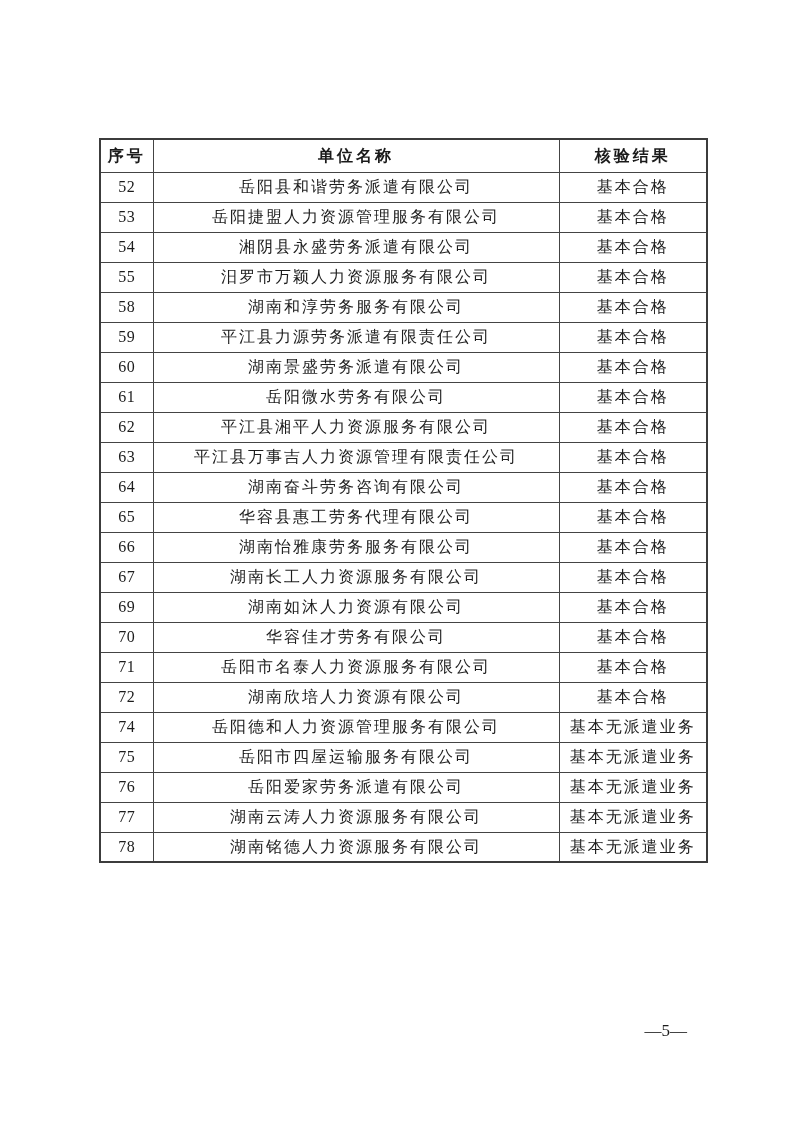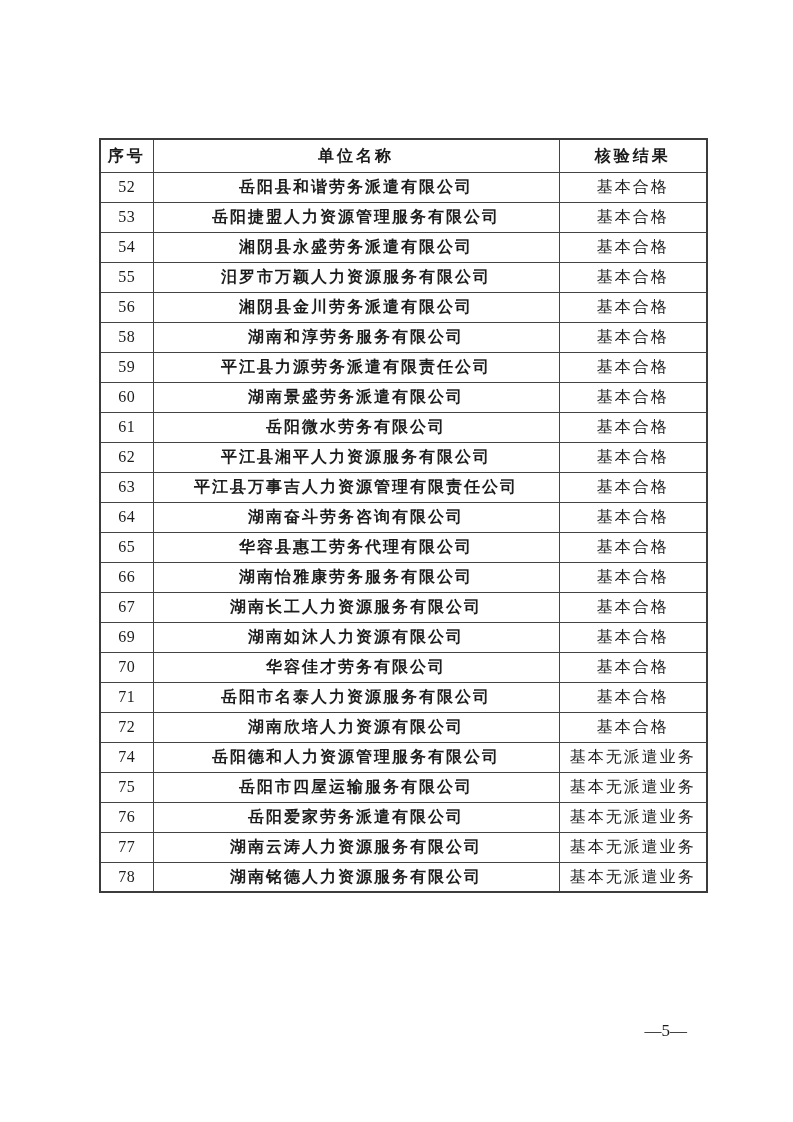--- a/index.html
+++ b/index.html
@@ -47,21 +47,20 @@
     font-weight: bold;
     letter-spacing: 3px;
     color: #1a1a1a;
   }
   td[data-name="serial-cell"] {
     letter-spacing: 0.5px;
     font-size: 15.5px;
   }
   td[data-name="unit-name-cell"] {
     letter-spacing: 2px;
-    font-weight: bold;
   }
   td[data-name="result-cell"] {
     letter-spacing: 2px;
   }
   .page-footer {
     position: absolute;
     top: 1021px;
     right: 106px;
     font-size: 17px;
     letter-spacing: 0px;
@@ -101,25 +100,20 @@
           <td data-name="serial-cell">54</td>
           <td data-name="unit-name-cell">湘阴县永盛劳务派遣有限公司</td>
           <td data-name="result-cell">基本合格</td>
         </tr>
         <tr data-name="table-row">
           <td data-name="serial-cell">55</td>
           <td data-name="unit-name-cell">汨罗市万颖人力资源服务有限公司</td>
           <td data-name="result-cell">基本合格</td>
         </tr>
         <tr data-name="table-row">
-          <td data-name="serial-cell">56</td>
-          <td data-name="unit-name-cell">湘阴县金川劳务派遣有限公司</td>
-          <td data-name="result-cell">基本合格</td>
-        </tr>
-        <tr data-name="table-row">
           <td data-name="serial-cell">58</td>
           <td data-name="unit-name-cell">湖南和淳劳务服务有限公司</td>
           <td data-name="result-cell">基本合格</td>
         </tr>
         <tr data-name="table-row">
           <td data-name="serial-cell">59</td>
           <td data-name="unit-name-cell">平江县力源劳务派遣有限责任公司</td>
           <td data-name="result-cell">基本合格</td>
         </tr>
         <tr data-name="table-row">

